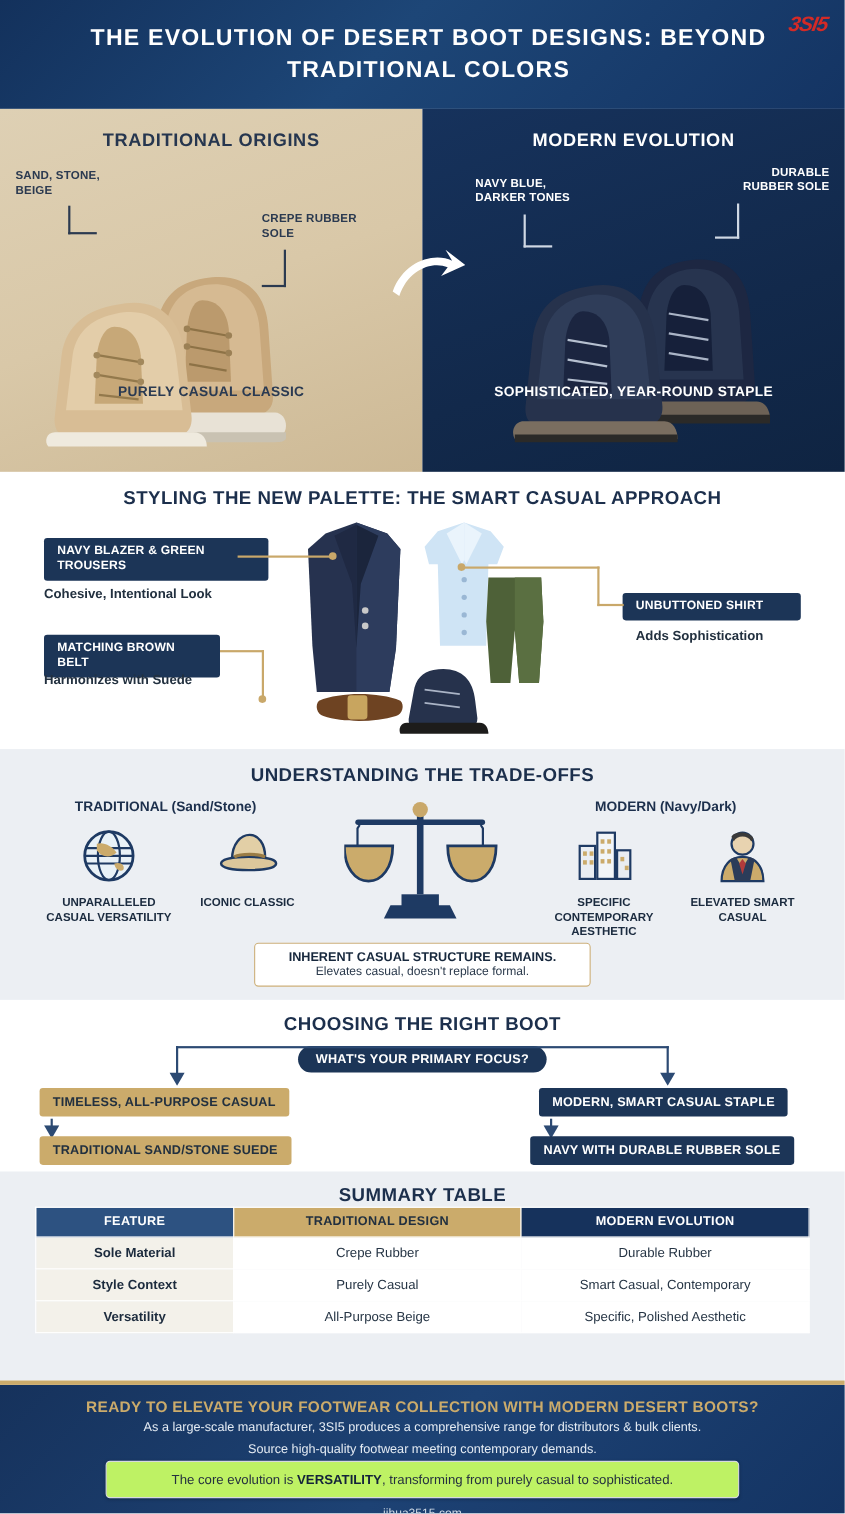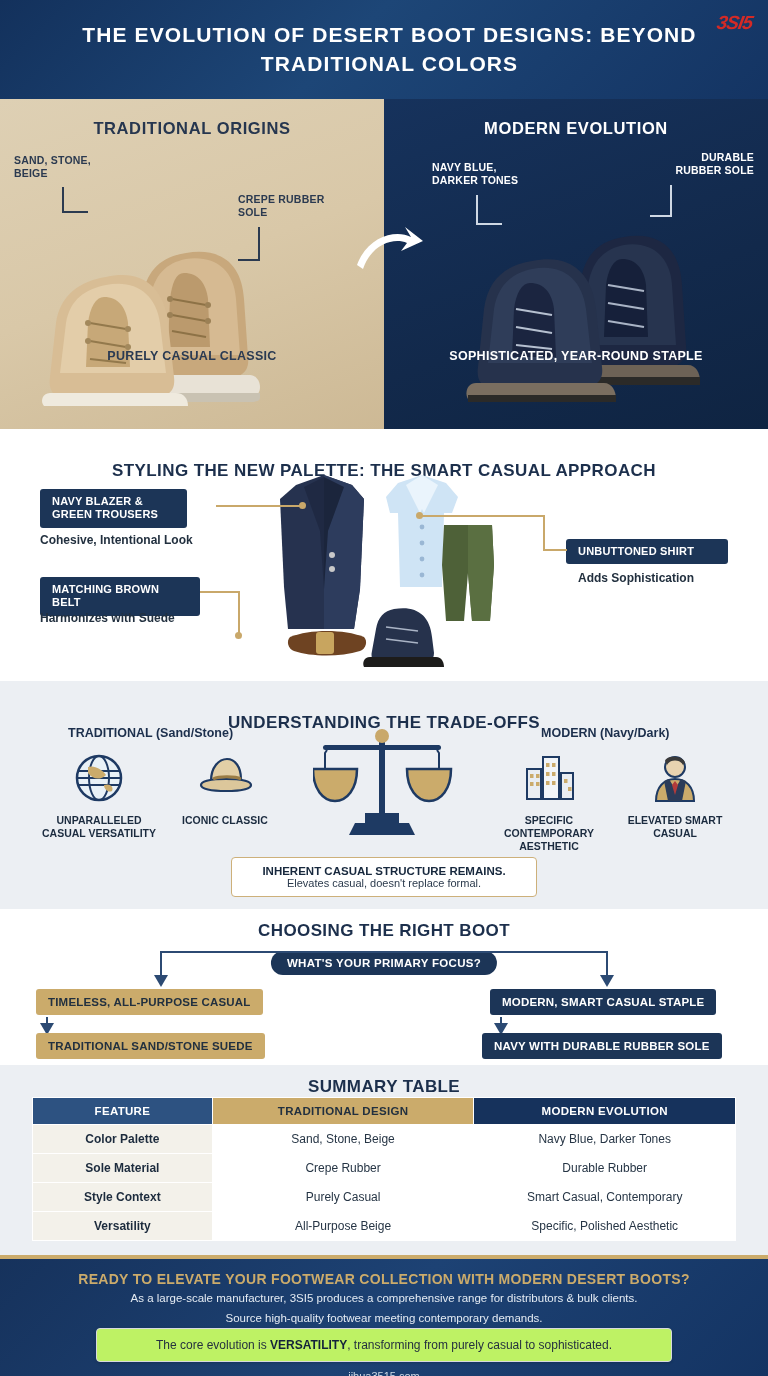--- a/index.html
+++ b/index.html
@@ -110,21 +110,21 @@
   .versatility-bar b { color: #14233a; }
 
   
   .styling { background: #ffffff; height: 252px; position: relative; }
   .sec-title {
     text-align: center;
     font-size: 17px;
     font-weight: bold;
     color: #1c2f4c;
     letter-spacing: 0.4px;
-    padding-top: 32px;
+    padding-top: 14px;
   }
   .pill {
     position: absolute;
     background: #1c3557;
     color: #ffffff;
     font-size: 11px;
     font-weight: bold;
     padding: 6px 12px;
     border-radius: 3px;
     line-height: 1.22;
@@ -380,21 +380,21 @@
       <rect x="68" y="163" width="18" height="22" rx="3" fill="#c8a55f"></rect>
 
       <path d="M146 140 C168 136 182 146 184 168 L186 184 C186 192 180 194 170 194 L134 194 C126 194 122 190 124 182 L128 160 C130 148 136 142 146 140 Z" fill="#26324c"></path>
       <path d="M122 188 L188 188 C194 188 196 194 196 198 L116 198 C114 194 116 188 122 188 Z" fill="#1d1c1b"></path>
       <g stroke="#aab4c6" stroke-width="1.6" fill="none">
         <path d="M138 158 L170 162"></path>
           <path d="M138 170 L170 174"></path>
       </g>
     </svg>
 
-    <div class="pill" style="left:40px; top:60px; width:147px;">NAVY BLAZER &amp; GREEN TROUSERS</div>
+    <div class="pill" style="left:40px; top:60px; width:204px;">NAVY BLAZER &amp; GREEN TROUSERS</div>
     <div class="sub" style="left:40px; top:104px;">Cohesive, Intentional Look</div>
     <div class="connector" style="left:216px; top:76px; width:86px; height:2px;"></div>
     <div class="dot" style="left:299px; top:73px;"></div>
 
     <div class="pill" style="left:40px; top:148px; width:160px;">MATCHING BROWN BELT</div>
     <div class="sub" style="left:40px; top:182px;">Harmonizes with Suede</div>
     <div class="connector" style="left:200px; top:162px; width:40px; height:2px;"></div>
     <div class="connector" style="left:238px; top:162px; width:2px; height:44px;"></div>
     <div class="dot" style="left:235px; top:203px;"></div>
 
@@ -520,25 +520,20 @@
     <table>
       <thead>
         <tr>
           <th class="c0">FEATURE</th>
           <th class="c1">TRADITIONAL DESIGN</th>
           <th class="c2">MODERN EVOLUTION</th>
         </tr>
       </thead>
       <tbody>
         <tr>
-          <td class="c0">Color Palette</td>
-          <td>Sand, Stone, Beige</td>
-          <td>Navy Blue, Darker Tones</td>
-        </tr>
-        <tr>
           <td class="c0">Sole Material</td>
           <td>Crepe Rubber</td>
           <td>Durable Rubber</td>
         </tr>
         <tr>
           <td class="c0">Style Context</td>
           <td>Purely Casual</td>
           <td>Smart Casual, Contemporary</td>
         </tr>
         <tr>

